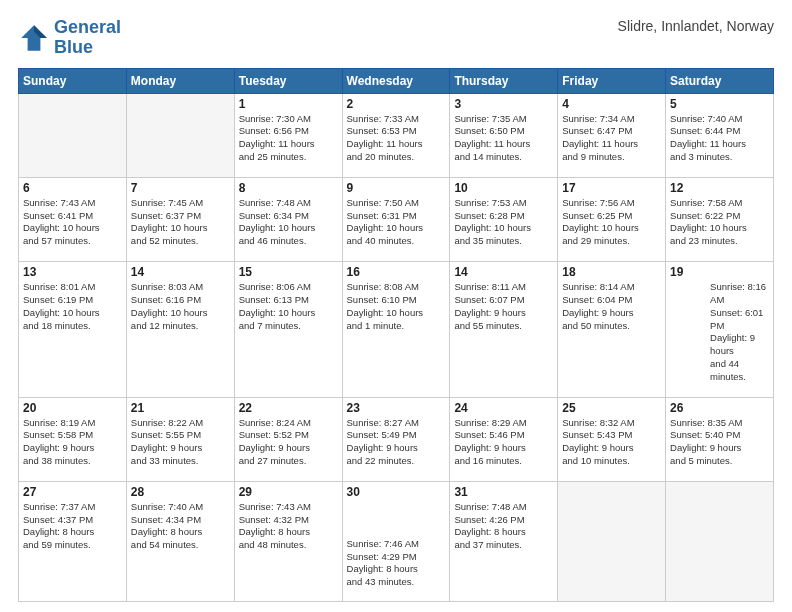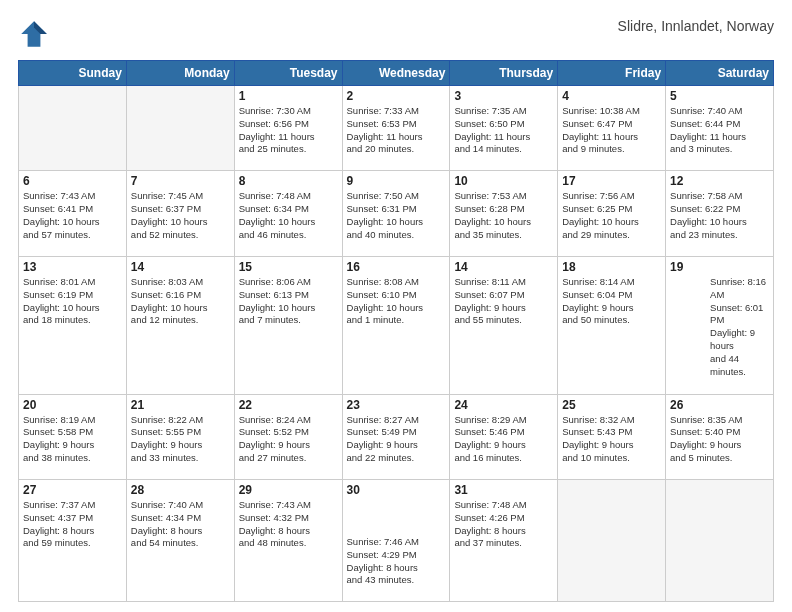--- a/index.html
+++ b/index.html
@@ -58,21 +58,21 @@
       border-collapse: collapse;
       width: 100%;
       table-layout: fixed;
     }
     .calendar th {
       background: #2e6da4;
       color: #fff;
       font-size: 12px;
       font-weight: bold;
       padding: 5px 4px;
-      text-align: right;
+      text-align: left;
       border: 1px solid #2255a4;
     }
     .calendar td {
       border: 1px solid #ccc;
       vertical-align: top;
       padding: 3px 4px;
       font-size: 10px;
       color: #222;
       background: #fff;
       height: 78px;
@@ -101,20 +101,24 @@
 </head>
 <body>
 
 <div class="page">
   <div class="header">
     <div class="logo">
       <svg class="logo-icon" viewBox="0 0 40 40">
         <polygon points="20,4 36,20 28,20 28,36 12,36 12,20 4,20" fill="#2e6da4"></polygon>
         <polygon points="20,4 36,20 28,20 20,12" fill="#1a4a7a"></polygon>
       </svg>
+      <div class="logo-text">
+        <div><span>General</span></div>
+        <div><span>Blue</span></div>
+      </div>
     </div>
     <div class="title-area">
       <div class="subtitle">Slidre, Innlandet, Norway</div>
     </div>
   </div>
 
   <table class="calendar">
     <thead>
       <tr>
       <th>Sunday</th>
@@ -146,21 +150,21 @@
           </td>
           <td>
             <div class="day-num">3</div>
             <div class="day-detail" style="white-space: pre-line;">Sunrise: 7:35 AM
 Sunset: 6:50 PM
 Daylight: 11 hours
 and 14 minutes.</div>
           </td>
           <td>
             <div class="day-num">4</div>
-            <div class="day-detail" style="white-space: pre-line;">Sunrise: 10:38 AM
+            <div class="day-detail" style="white-space: pre-line;">Sunrise: 7:34 AM
 Sunset: 6:47 PM
 Daylight: 11 hours
 and 9 minutes.</div>
           </td>
           <td>
             <div class="day-num">5</div>
             <div class="day-detail" style="white-space: pre-line;">Sunrise: 7:40 AM
 Sunset: 6:44 PM
 Daylight: 11 hours
 and 3 minutes.</div>

